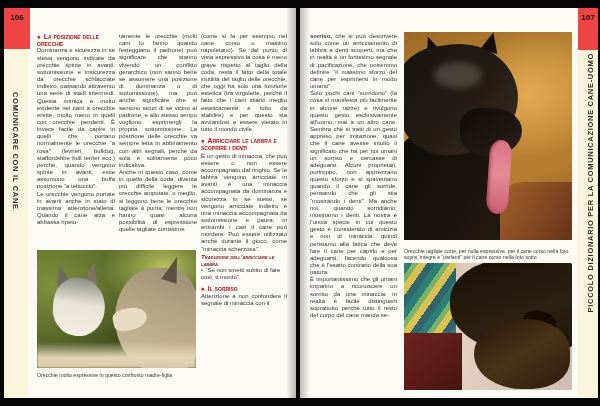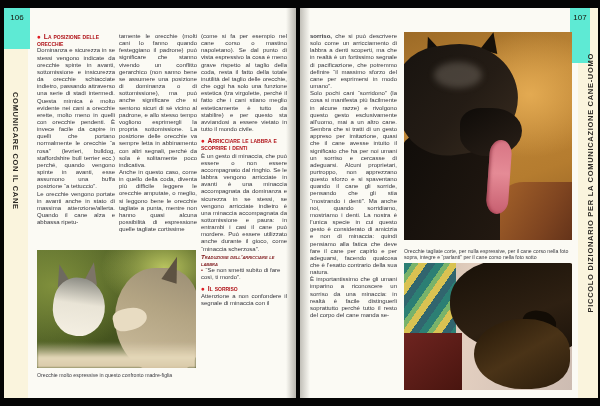--- a/index.html
+++ b/index.html
@@ -7,24 +7,24 @@
          font-family:"Liberation Sans",sans-serif;}
   .page{position:absolute;top:8px;height:390px;background:#fbfaf4;}
   #left-page{left:4px;width:292px;}
   #right-page{left:300px;width:298px;}
   .gutter-shade{position:absolute;top:0;height:100%;width:10px;pointer-events:none;}
   #left-page .gutter-shade{right:0;background:linear-gradient(to left,rgba(60,55,45,.35),rgba(0,0,0,0));}
   #right-page .gutter-shade{left:0;background:linear-gradient(to right,rgba(60,55,45,.30),rgba(0,0,0,0));}
   .side-strip{position:absolute;top:0;height:100%;width:24px;background:#faf4dd;}
   #left-strip{left:0;}
   #right-strip{right:0;width:20px;}
-  .page-tab{position:absolute;top:0;background:#5eead4;color:#17130a;font-weight:normal;
+  .page-tab{position:absolute;top:0;background:#ef4444;color:#17130a;font-weight:bold;
             font-size:8px;text-align:center;padding-top:5px;box-sizing:border-box;}
   #left-tab{left:0;width:26px;height:41px;}
-  #right-tab{right:8px;width:20px;height:55px;}
+  #right-tab{right:0;width:20px;height:42px;}
   .vlabel{position:absolute;color:#2e2b26;font-size:7.5px;font-weight:bold;letter-spacing:.7px;white-space:nowrap;}
   #left-vlabel{left:7px;top:84px;writing-mode:vertical-rl;}
   #right-vlabel{right:3px;top:45px;writing-mode:vertical-rl;transform:rotate(180deg);}
   .col{position:absolute;font-size:6px;line-height:7.15px;color:#35353c;text-align:justify;overflow:hidden;}
   .col p{margin:0;}
   .section-head{color:#b01218;font-variant:small-caps;font-weight:bold;font-size:6.8px;line-height:7.2px;
                 text-align:left;margin:0;}
   .section-head.gap{margin-top:4px;margin-bottom:1px;}
   .bullet{color:#e01b22;font-size:6.5px;margin-right:1px;}
   .subhead{font-style:italic;font-variant:small-caps;color:#7c1317;font-weight:bold;font-size:6.2px;

